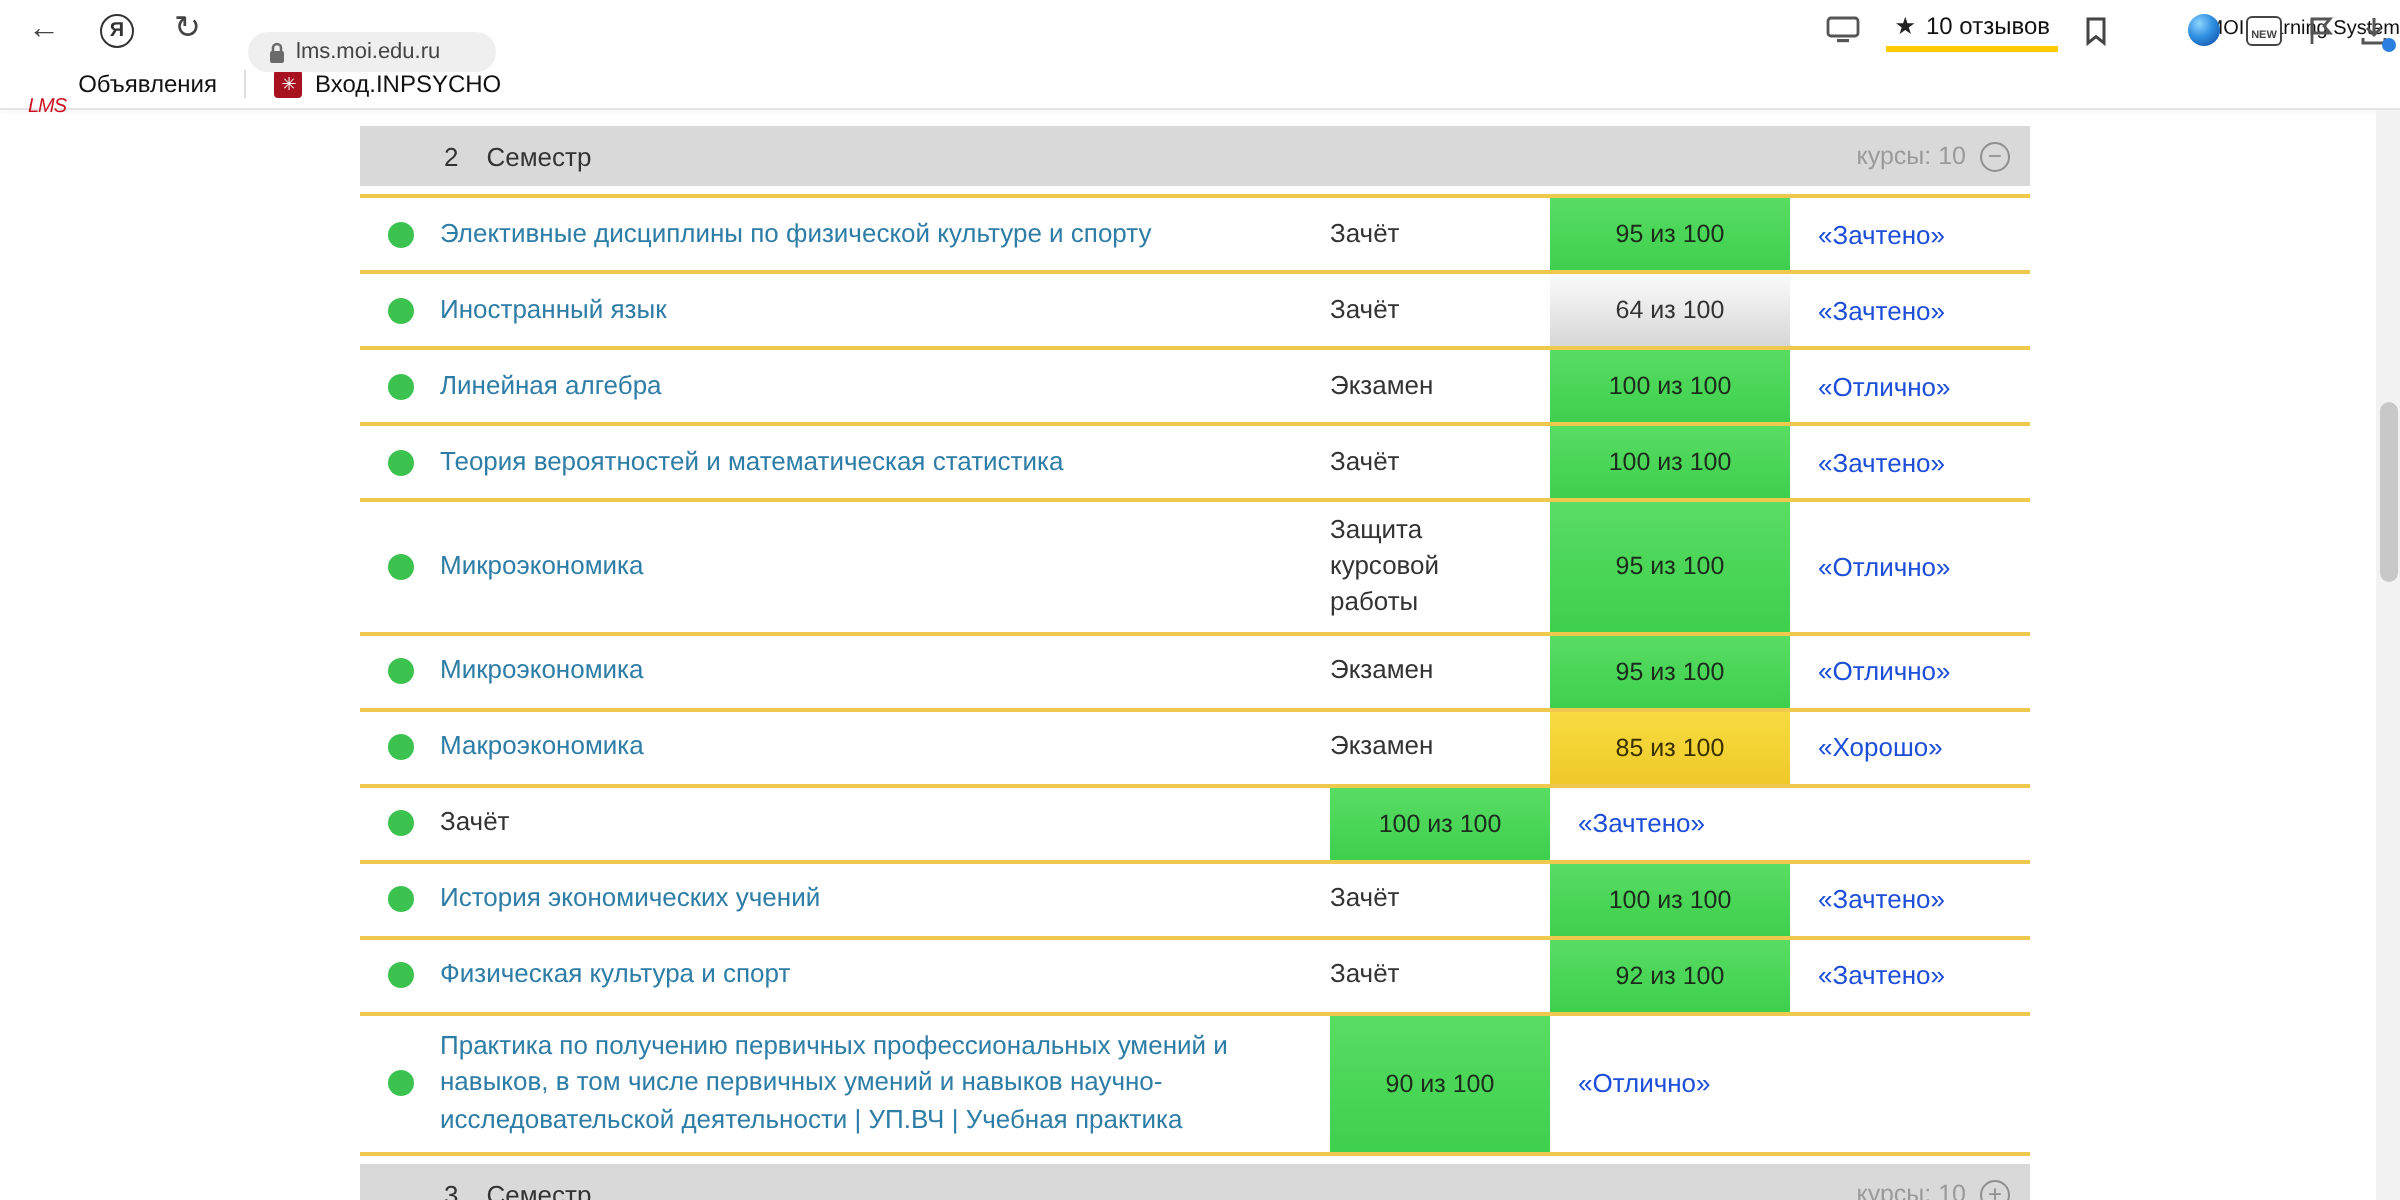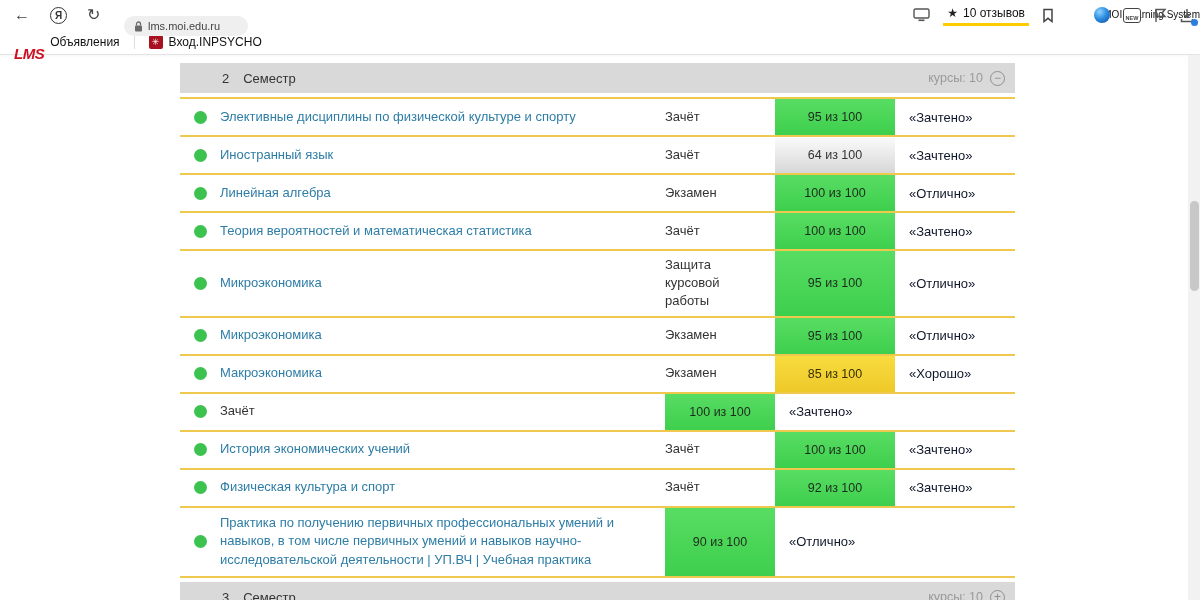--- a/index.html
+++ b/index.html
@@ -34,21 +34,21 @@
   .ext-new{width:18px;height:15px;border:1.5px solid #444;border-radius:3px;
     display:flex;align-items:flex-end;justify-content:center;font-size:5.5px;font-weight:bold;color:#444;
     padding-bottom:1px;background:#fff;}
   svg.ic{display:block;}
   .dl-wrap{position:relative;}
   .dl-badge{position:absolute;right:-4px;bottom:-3px;width:7px;height:7px;border-radius:50%;background:#2a7fe0;}
   
   .bookmarks{height:25px;display:flex;align-items:center;gap:10px;padding-left:10px;
     border-bottom:1px solid #e4e4e4;box-shadow:0 1px 2px rgba(0,0,0,.04);background:#fff;font-size:12px;color:#111;}
   .bm{display:flex;align-items:center;gap:6px;cursor:pointer;padding:0 4px;}
-  .fav-lms{color:#cc1122;font-weight:bold;font-style:italic;font-size:15px;letter-spacing:-.5px;margin-top:22px;}
+  .fav-lms{color:#cc1122;font-weight:normal;font-style:italic;font-size:10px;letter-spacing:-.5px;margin-top:22px;}
   .fav-red{width:14px;height:14px;background:#a81220;border-radius:2px;color:#fff;
     display:flex;align-items:center;justify-content:center;font-size:9px;line-height:1;}
   .bm-sep{width:1px;height:14px;background:#ddd;}
   
   .content{position:relative;height:545px;background:#fff;}
   .grades{width:835px;margin:8px 0 0 180px;}
   .sem-row{background:var(--header-bg);height:30px;display:flex;align-items:center;
     padding:0 10px 0 42px;font-size:13px;color:#333;}
   .sem-num{margin-right:14px;}
   .sem-right{margin-left:auto;display:flex;align-items:center;gap:7px;color:#9a9a9a;font-size:12.5px;}
@@ -60,21 +60,21 @@
   .dotcell{display:flex;justify-content:center;align-items:center;}
   .dot{width:13px;height:13px;border-radius:50%;background:var(--dot);}
   .course-link{color:var(--link);font-size:13px;line-height:1.45;padding:6px 8px 6px 0;display:block;
     text-decoration:none;cursor:pointer;}
   .type{font-size:13px;color:#333;padding:5px 8px 5px 0;line-height:1.4;}
   .score{align-self:stretch;display:flex;align-items:center;justify-content:center;
     font-size:12.5px;color:#1d2b1d;}
   .score-green{background:linear-gradient(180deg,#58dd63,#3ecf4d);}
   .score-gray{background:linear-gradient(180deg,#fbfbfb,#d7d7d7);color:#333;}
   .score-yellow{background:linear-gradient(180deg,#f8dc40,#eec929);color:#3a3000;}
-  .grade{padding-left:14px;font-size:13px;color:#0f172a;}
+  .grade{padding-left:14px;font-size:13px;color:#1d4ed8;}
   
   .scrollbar{position:absolute;right:0;top:55px;bottom:0;width:12px;background:#f2f2f2;}
   .scroll-thumb{position:absolute;left:1.5px;top:146px;width:9px;height:90px;background:#c8c8c8;border-radius:5px;}
 </style>
 </head>
 <body>
 
 <div>
 
   <header class="chrome">

